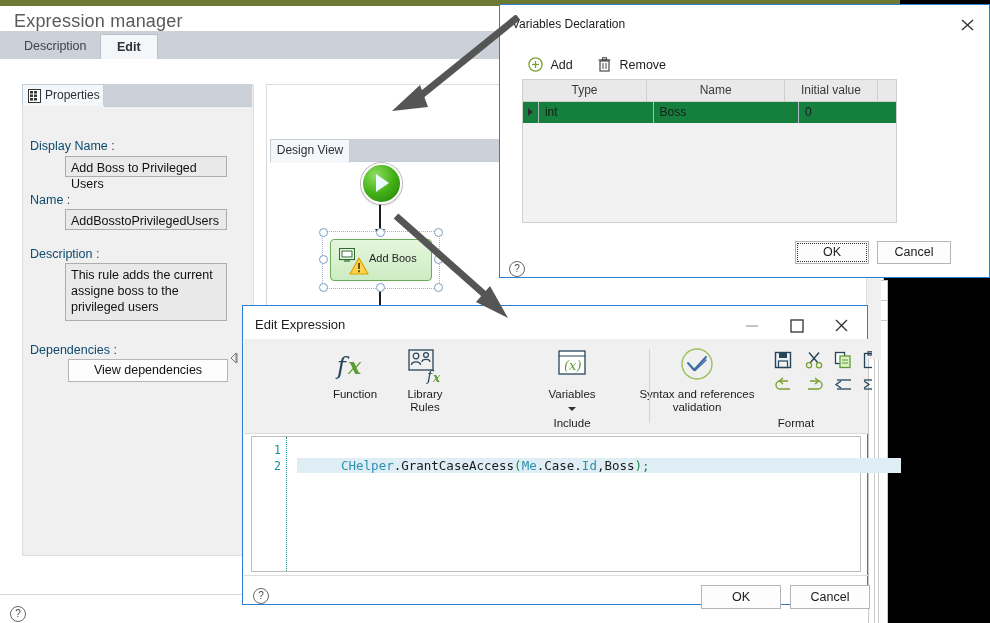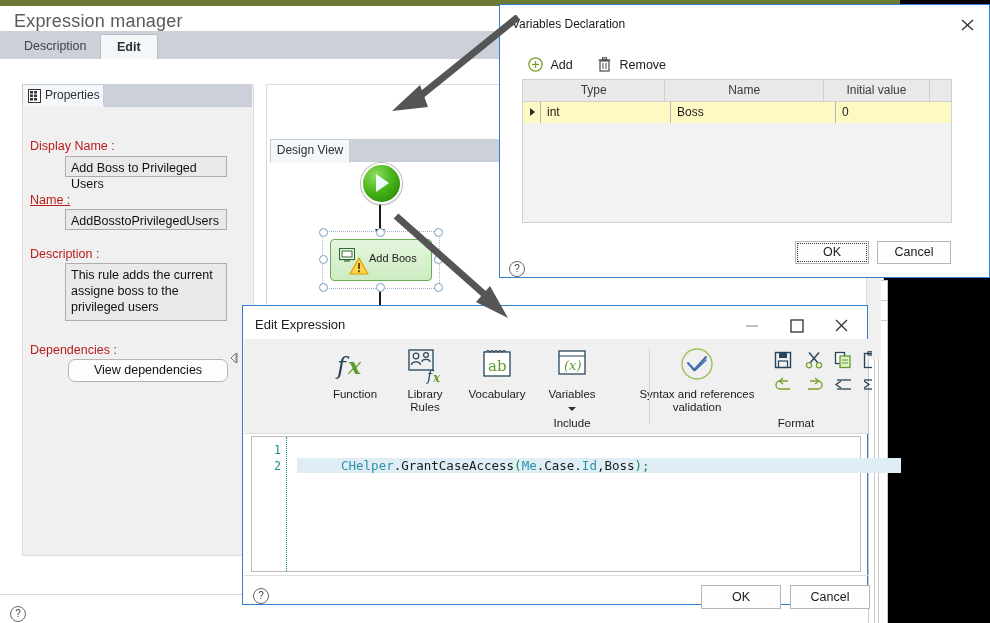--- a/index.html
+++ b/index.html
@@ -43,21 +43,21 @@
     border:1px solid #c4ccd4;border-bottom:1px solid #f5f8fa;
     font-size:12px;line-height:21px;padding-left:22px;box-sizing:border-box;color:#2b3038;
   }
   .ptab-fill{
     position:absolute;left:104px;top:25px;width:148px;height:22px;background:#ccd1d9;
     border-bottom:1px solid #c4ccd4;
   }
   .ptab-icon{
     position:absolute;left:5px;top:4px;width:13px;height:14px;
   }
-  .fieldlabel{position:absolute;font-size:12.5px;color:#b91c1c;}
+  .fieldlabel{position:absolute;font-size:12.5px;color:#0c4a6e;}
   .fieldbox{
     position:absolute;background:#e9e9e9;border:1px solid #adadad;box-sizing:border-box;
     font-size:12.5px;color:#111;padding:3px 5px;line-height:16px;
   }
   .btn-dep{
     position:absolute;background:#fdfdfd;border:1px solid #b5b5b5;box-sizing:border-box;
     font-size:12.5px;color:#111;text-align:center;line-height:21px;
   }
   
   .panel-design{
@@ -142,29 +142,29 @@
   .vardlg{
     position:absolute;left:499px;top:4px;width:491px;height:274px;background:#ffffff;
     border:1px solid #2f7fd1;box-sizing:border-box;z-index:20;
   }
   .vardlg-title{position:absolute;left:12px;top:12px;font-size:12px;color:#1b1b1b;}
   .vardlg-close{
     position:absolute;right:10px;top:10px;width:22px;height:20px;cursor:default;
   }
   .toolbtn{position:absolute;font-size:12.5px;color:#1b1b1b;}
   .vartable{
-    position:absolute;left:22px;top:74px;width:430px;height:144px;background:#f2f2f2;
+    position:absolute;left:22px;top:74px;width:375px;height:144px;background:#f2f2f2;
     border:1px solid #cfcfcf;box-sizing:border-box;
   }
   .vthead{display:flex;height:21px;background:#e9e9e9;border-bottom:1px solid #cfcfcf;}
   .vth{
     font-size:12px;color:#3a3a3a;text-align:center;line-height:21px;
     border-right:1px solid #cfcfcf;box-sizing:border-box;
   }
-  .vtrow{display:flex;height:21px;background:#fef9c3;}
+  .vtrow{display:flex;height:21px;background:#15803d;}
   .vtd{
     font-size:12px;color:#1b1b1b;line-height:21px;padding-left:6px;box-sizing:border-box;
     border-right:1px solid #b0b9c4;
   }
   .vardlg-ok{
     position:absolute;left:295px;top:236px;width:74px;height:23px;background:#fdfdfd;
     border:1px solid #b5b5b5;outline:1px dotted #333;outline-offset:-3px;
     font-size:12.5px;line-height:21px;text-align:center;box-sizing:border-box;
   }
   .vardlg-cancel{
@@ -268,28 +268,28 @@
             <rect x="6" y="9" width="3" height="2.5" fill="#333"></rect>
           </svg>
         </span>
         <span>Properties</span>
       </div>
       <div class="ptab-fill"></div>
 
       <div class="fieldlabel" style="left:30px;top:80px;">Display Name :</div>
       <div class="fieldbox" style="left:65px;top:97px;width:162px;height:21px;">Add Boss to Privileged Users</div>
 
-      <div class="fieldlabel" style="left:30px;top:134px;text-decoration:underline;">Name :</div>
+      <div class="fieldlabel" style="left:30px;top:134px;">Name :</div>
       <div class="fieldbox" style="left:65px;top:150px;width:162px;height:21px;">AddBosstoPrivilegedUsers</div>
 
       <div class="fieldlabel" style="left:30px;top:188px;">Description :</div>
       <div class="fieldbox" style="left:65px;top:204px;width:162px;height:58px;">This rule adds the current assigne boss to the privileged users</div>
 
       <div class="fieldlabel" style="left:30px;top:284px;">Dependencies :</div>
-      <div class="btn-dep" style="left:68px;top:300px;width:160px;height:23px;border-radius:7px;">View dependencies</div>
+      <div class="btn-dep" style="left:68px;top:300px;width:160px;height:23px;">View dependencies</div>
 
       <div class="panel-design"></div>
       <div class="dtab-fill"></div>
       <div class="dtab">Design View</div>
       <div class="dcanvas"></div>
 
       <div class="vscroll">
         <div class="thumb"></div>
       </div>
       <div class="scroll-left-arrow">
@@ -448,30 +448,20 @@
             <path d="M6.5 18 C6.5 13.8 15.5 13.8 15.5 18" fill="none" stroke="#26445a" stroke-width="1.2"></path>
             <circle cx="21" cy="8" r="2.4" fill="none" stroke="#26445a" stroke-width="1.2"></circle>
             <path d="M17 15 C17 11.5 25 11.5 25 15" fill="none" stroke="#26445a" stroke-width="1.2"></path>
             <text x="22" y="34" font-family="DejaVu Serif, serif" font-size="14" font-style="italic" fill="#26445a">f</text>
             <text x="28" y="35" font-family="DejaVu Serif, serif" font-size="12" font-style="italic" font-weight="bold" fill="#5c9b2f">x</text>
           </svg>
         </div>
         <div class="rlabel">Library<br>Rules</div>
       </div>
 
-      <div class="ritem" style="left:218px;width:70px;">
-        <div class="ricon">
-          <svg width="36" height="38" viewBox="0 0 36 38">
-            <rect x="5" y="5" width="26" height="24" fill="#fff" stroke="#26445a" stroke-width="1.3"></rect>
-            <path d="M7 5 q2 -3 4 0 q2 -3 4 0 q2 -3 4 0 q2 -3 4 0 q2 -3 4 0" fill="none" stroke="#26445a" stroke-width="1.1"></path>
-            <text x="9" y="24" font-family="DejaVu Serif, serif" font-size="15" fill="#5c9b2f">ab</text>
-          </svg>
-        </div>
-        <div class="rlabel">Vocabulary</div>
-      </div>
 
       <div class="ritem" style="left:296px;width:64px;">
         <div class="ricon">
           <svg width="34" height="38" viewBox="0 0 34 38">
             <rect x="4" y="4" width="26" height="23" fill="#fff" stroke="#26445a" stroke-width="1.3"></rect>
             <line x1="4" y1="9" x2="30" y2="9" stroke="#26445a" stroke-width="1"></line>
             <text x="9" y="23" font-family="DejaVu Serif, serif" font-size="13" font-style="italic" fill="#5c9b2f">(x)</text>
           </svg>
         </div>
         <div class="rlabel">Variables</div>

